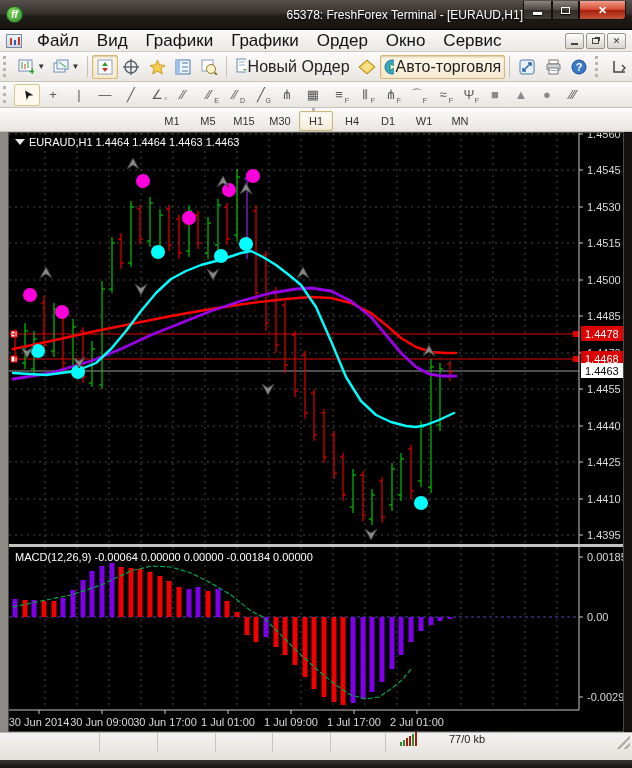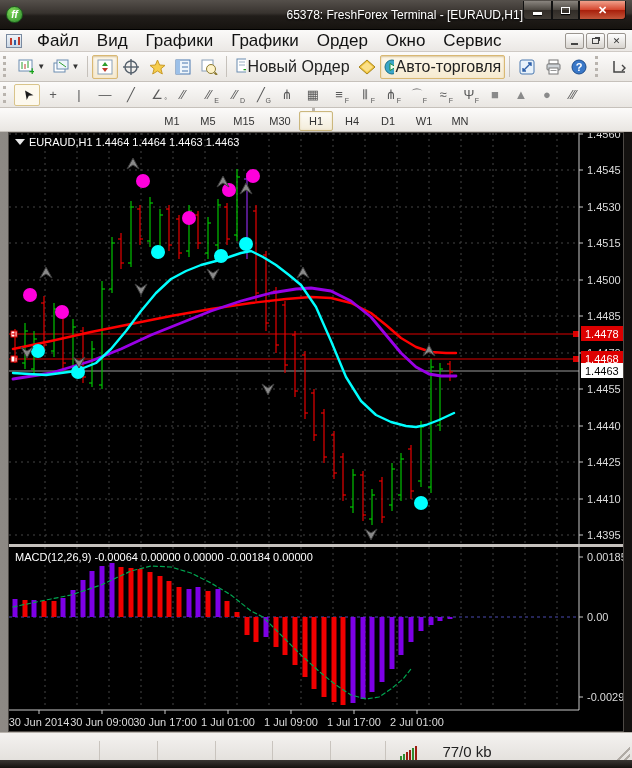--- a/index.html
+++ b/index.html
@@ -51,21 +51,21 @@
   .cursor-glyph{display:inline-block;transform:rotate(-125deg);color:#1a1a1a;font-size:13px;}
   .shape-gray{color:#8a8a8a;}
   .tfbtn{height:20px;min-width:34px;display:flex;align-items:center;justify-content:center;
     font-size:11px;color:#333;border:1px solid transparent;border-radius:2px;margin:0 1px;}
   .tfbtn.active{background:linear-gradient(#fefdf9,#f3ecda);border:1px solid #cbb77d;box-shadow:inset 0 0 2px #e6d9b5;}
   
   .chart-outer{position:absolute;left:0;top:132px;width:512px;height:600px;background:linear-gradient(90deg,#8d8984,#6e6a65);}
   .chart-frame{position:absolute;left:8px;top:0;width:616px;height:600px;background:#000;border:1px solid #4e4a46;}
   
   .statusbar{position:absolute;left:0;top:732px;width:632px;height:28px;background:linear-gradient(#f4f2f0,#e4e1dd);
-    border-top:1px solid #b9b4ae;display:flex;align-items:flex-end;font-size:15px;color:#222;}
+    border-top:1px solid #b9b4ae;display:flex;align-items:flex-start;font-size:11px;color:#222;}
   .scell{height:70%;border-right:1px solid #c9c4be;}
   .conn{display:flex;align-items:flex-end;gap:1px;height:13px;margin:0 10px 0 14px;}
   .conn i{width:2px;display:block;}
   .traffic{width:80px;text-align:center;}
   .sizegrip{margin-left:auto;width:16px;height:16px;margin-right:2px;
     background:repeating-linear-gradient(135deg,transparent 0 3px,#b0aba5 3px 5px);clip-path:polygon(100% 0,100% 100%,0 100%);}
   .bottom-edge{position:absolute;left:0;top:760px;width:632px;height:8px;background:linear-gradient(#3a3633,#15120f);}
   svg text{font-family:"Liberation Sans",sans-serif;}
   .icon-svg{display:block;}
 </style>

